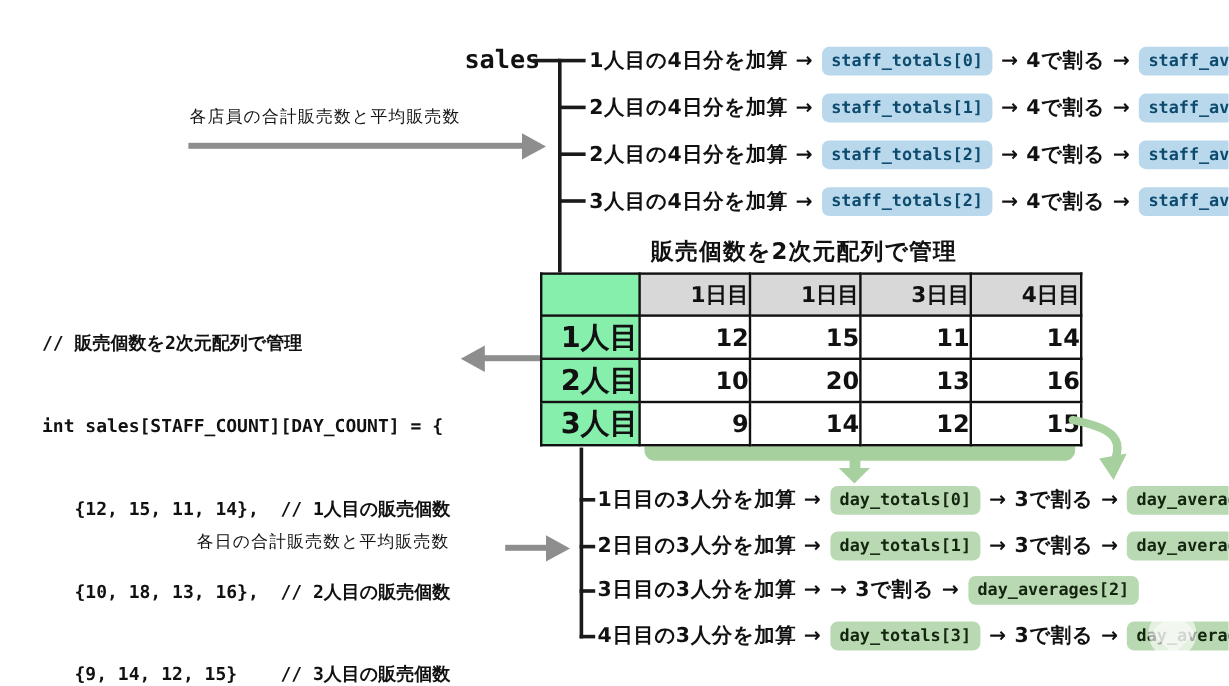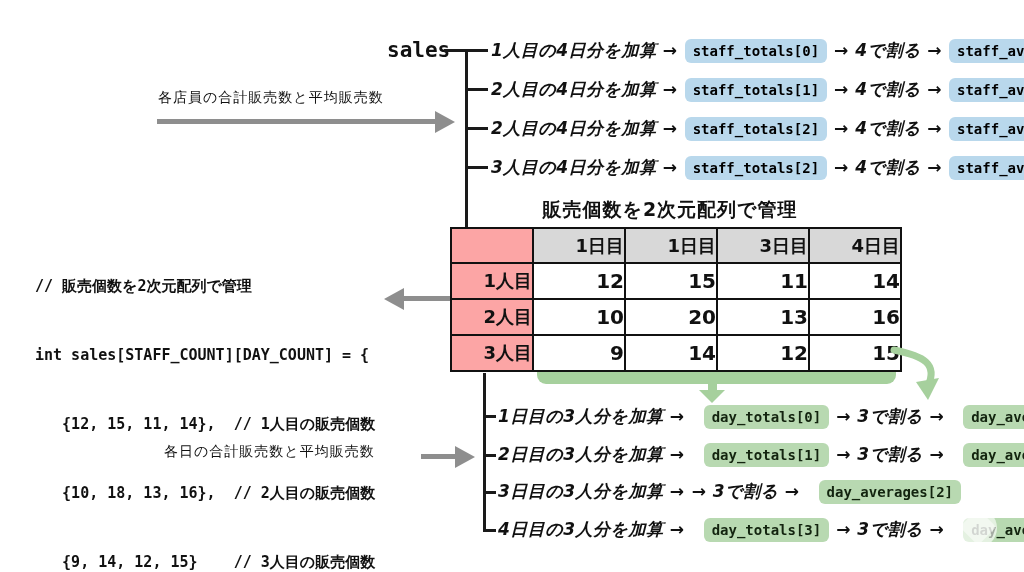--- a/index.html
+++ b/index.html
@@ -7,47 +7,47 @@
     position:relative;width:1024px;height:572px;background:#ffffff;
     font-family:"DejaVu Sans","Liberation Sans",sans-serif;color:#111;
     overflow:hidden;
   }
   .abs{position:absolute;}
   
   .vline{position:absolute;width:3px;background:#1a1a1a;}
   .hline{position:absolute;height:3px;background:#1a1a1a;}
   
   .trow{position:absolute;display:flex;align-items:center;gap:7px;height:27px;white-space:nowrap;}
-  .jl{font-weight:bold;font-size:17px;letter-spacing:0.5px;font-style:italic;}
+  .jl{font-weight:bold;font-size:17px;letter-spacing:0.5px;}
   .codebox{
     font-family:"DejaVu Sans Mono","Liberation Mono",monospace;
-    font-weight:bold;font-size:14px;padding:4px 8px;border-radius:6px;color:#000000;
+    font-weight:bold;font-size:14px;padding:4px 8px;border-radius:6px;color:#0c4a6e;
   }
   .blue{background:#b9d8ec;}
-  .green{background:#b8d9b1;color:#13240f;margin-left:12px;}
+  .green{background:#b8d9b1;color:#13240f;}
   
   .root{
     font-family:"DejaVu Sans Mono","Liberation Mono",monospace;
     font-weight:bold;font-size:21px;color:#111;
   }
   
   .gshaft{position:absolute;height:5px;background:#8e8e8e;}
   .ghead-right{position:absolute;width:0;height:0;border-top:11px solid transparent;border-bottom:11px solid transparent;border-left:20px solid #8e8e8e;}
   .ghead-left{position:absolute;width:0;height:0;border-top:11px solid transparent;border-bottom:11px solid transparent;border-right:20px solid #8e8e8e;}
   .annot{position:absolute;font-weight:normal;font-size:14px;letter-spacing:1px;white-space:nowrap;}
   
   .tbl-title{position:absolute;left:450px;top:197px;width:440px;text-align:center;font-weight:bold;font-size:19px;letter-spacing:1px;}
   table.sales{
     position:absolute;left:450px;top:227px;border-collapse:collapse;z-index:2;
     background:#fff;
   }
   table.sales th,table.sales td{
     border:2.5px solid #111;text-align:right;font-weight:bold;padding:0;
   }
-  table.sales .corner,table.sales .rowhead{width:80px;background:#fca5a5;font-size:18px;}
+  table.sales .corner,table.sales .rowhead{width:80px;background:#86efac;font-size:24px;}
   table.sales .colhead{width:90px;background:#d8d8d8;font-size:18px;height:33px;}
   table.sales td{width:90px;font-size:20px;height:34px;background:#fff;border-radius:10px;}
   
   .band{position:absolute;left:537px;top:266px;width:359px;height:118px;background:#a6d09d;border-radius:9px;z-index:1;}
   .garrow-shaft{position:absolute;left:708px;top:381px;width:9px;height:10px;background:#a6d09d;z-index:3;}
   .garrow-head{position:absolute;left:699px;top:390px;width:0;height:0;border-left:13px solid transparent;border-right:13px solid transparent;border-top:13px solid #a6d09d;z-index:3;}
   .curve-svg{position:absolute;left:880px;top:336px;z-index:3;}
   
   .code{
     position:absolute;left:35px;top:229px;

